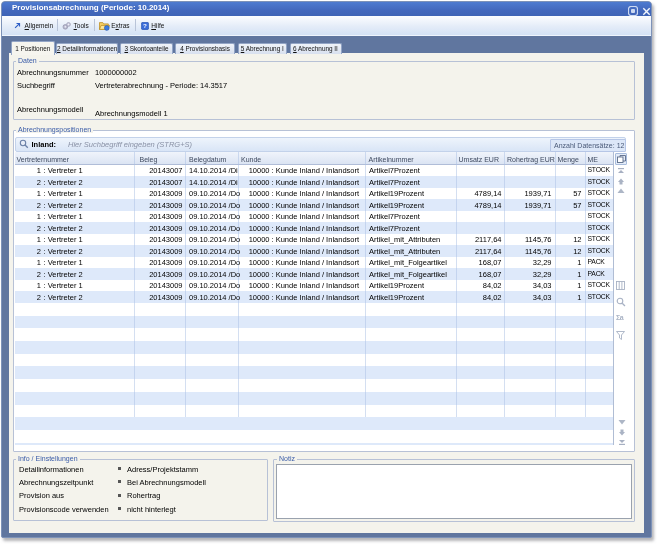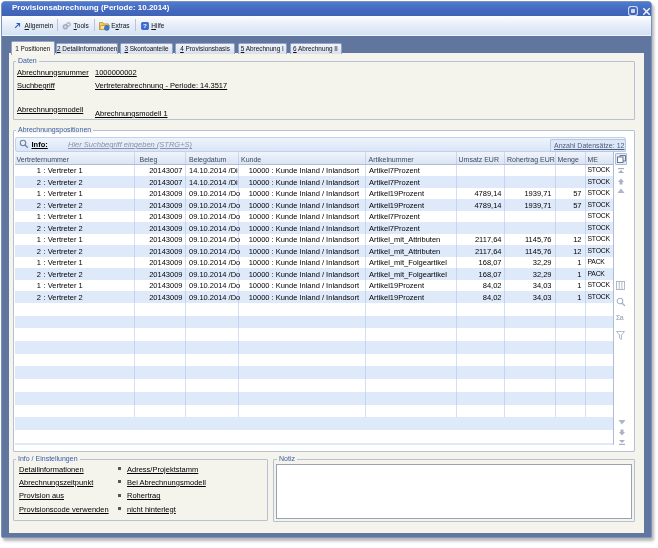--- a/index.html
+++ b/index.html
@@ -1,15 +1,15 @@
 <!DOCTYPE html>
 <html><head><meta charset="utf-8"><style>
 * { margin:0; padding:0; box-sizing:border-box; }
 body { width:658px; height:548px; background:#fff; font-family:"Liberation Sans",sans-serif; position:relative; overflow:hidden; }
-.t { position:absolute; font-size:7.5px; color:#000; white-space:pre; line-height:9px;text-decoration:underline; }
+.t { position:absolute; font-size:7.5px; color:#000; white-space:pre; line-height:9px; }
 #win { position:absolute; left:1px; top:1px; width:651px; height:537px; background:#60769f; border:1px solid #7d92b8; border-radius:4px 4px 2px 2px; box-shadow:2px 3px 3px rgba(110,110,115,.5); }
 #title { position:absolute; left:2px; top:2px; width:649px; height:14px; background:linear-gradient(#4e7bd0,#4368bd 60%,#3f64b6); border-radius:3px 3px 0 0; }
 #title .tx { position:absolute; left:10px; top:1px; font-size:8px; font-weight:bold; color:#fff; }
 #toolbar { position:absolute; left:2px; top:16px; width:649px; height:19.7px; background:linear-gradient(#fcfdff,#e4ecf8 55%,#d4e2f5); border-bottom:1px solid #eff5fd; }
 .tbt { position:absolute; top:5.5px; font-size:6.5px; color:#111; }
 .tbsep { position:absolute; top:3px; width:1px; height:12px; background:#b9c4d8; }
 #page { position:absolute; left:9px; top:53.4px; width:634.5px; height:479.6px; background:#f4f3ec; }
 .tab { position:absolute; top:43px; height:10.5px; white-space:nowrap; overflow:hidden; background:linear-gradient(#eff3f9,#d8e0ef); border:1px solid #93a5c6; border-bottom:none; border-radius:2px 2px 0 0; font-size:6.4px; color:#111; text-align:center; line-height:10.5px; }
 .tab.act { top:41px; height:13.5px; background:#f6f5ef; z-index:5; line-height:13px; }
 .fs { position:absolute; border:1px solid #b7c1d6; border-radius:1px; }
@@ -78,21 +78,21 @@
 <div class="fs" style="left:13px;top:130px;width:622px;height:321.5px;background:#fff"></div>
 <div class="leg" style="left:16px;top:125.5px">Abrechnungspositionen</div>
 
 <div id="gridwrap" style="position:absolute;left:0;top:0;width:658px;height:548px;pointer-events:none">
 
  <div style="position:absolute;left:14.5px;top:136.5px;width:611.5px;height:15px;background:linear-gradient(#eef4fc,#d9e5f6);border:1px solid #c3d2ea;border-radius:2px"></div>
  <svg style="position:absolute;left:19px;top:139px" width="10" height="10" viewBox="0 0 10 10">
       <circle cx="4" cy="4" r="2.7" fill="#e8eef8" stroke="#6c82a8" stroke-width="1.1"></circle>
       <path d="M6 6 L8.8 8.8" stroke="#6c82a8" stroke-width="1.3"></path>
     </svg>
- <div class="t" style="left:31.5px;top:140px;font-weight:bold">Info:</div>
+ <div class="t" style="left:31.5px;top:140px;font-weight:bold">Inland:</div>
  <div class="t" style="left:68px;top:140px;font-style:italic;color:#8a92a6">Hier Suchbegriff eingeben (STRG+S)</div>
  <div style="position:absolute;left:549.5px;top:139px;width:76px;height:12.5px;background:#dce7f8;border:1px solid #b6c6e6;border-radius:1px"></div>
  <div class="t" style="left:554px;top:141px;color:#4a5a78;font-size:7px">Anzahl Datensätze: 12</div>
 
  <div style="position:absolute;left:14.5px;top:152px;width:598.5px;height:13px;background:linear-gradient(#f0f4fb,#dbe4f3);border-bottom:1px solid #b0bdd8">
       <span class="hc" style="left:2.0px">Vertreternummer</span>
 <span class="hc" style="left:125.0px">Beleg</span>
 <span class="hc" style="left:174.5px">Belegdatum</span>
 <span class="hc" style="left:226.5px">Kunde</span>
 <span class="hc" style="left:354.0px">Artikelnummer</span>

